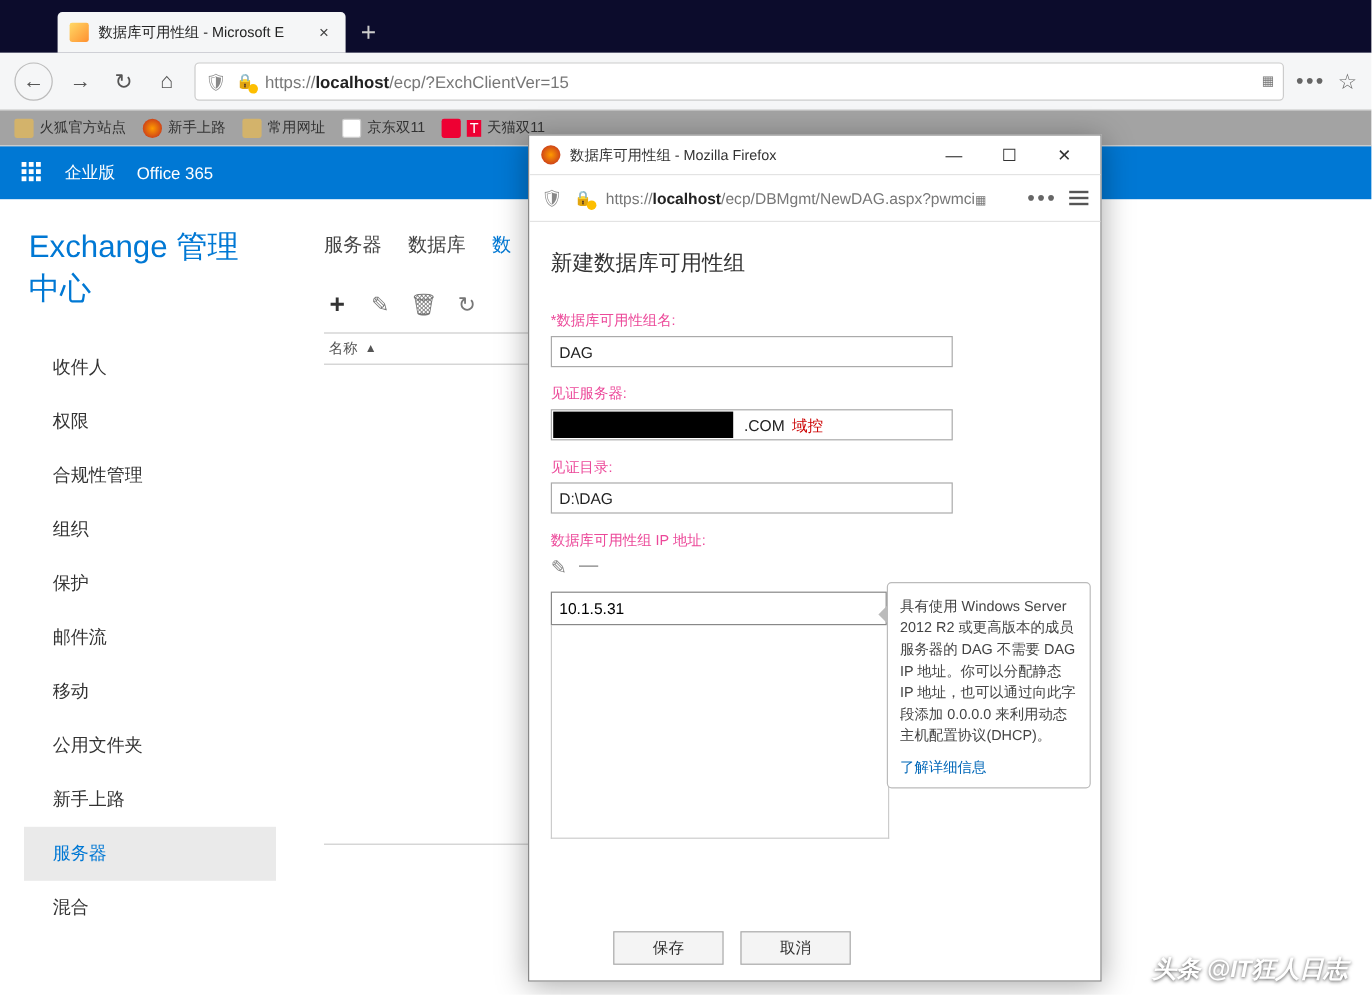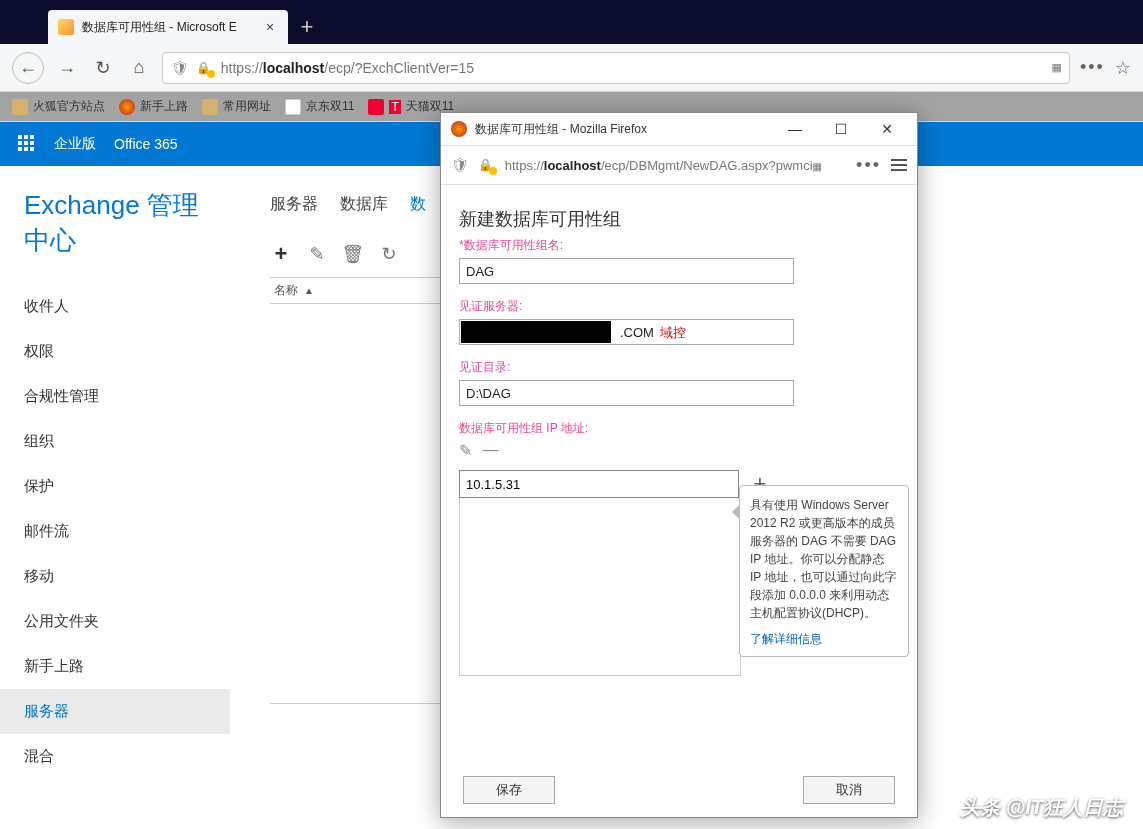--- a/index.html
+++ b/index.html
@@ -38,21 +38,21 @@
   .o365-header { height:44px; background:#0078d4; color:#fff; display:flex; align-items:center; padding:0 18px; gap:18px; font-size:14px;}
   .waffle { width:18px;height:18px;display:grid;grid-template-columns:repeat(3,4px);grid-template-rows:repeat(3,4px);gap:2px;}
   .waffle span{background:#fff;}
 
   .eac-body { display:flex; height: calc(829px - 44px - 48px - 30px - 44px); }
   .eac-title-row { padding: 18px 24px 8px; }
   .eac-title { color:#0078d4; font-size:26px; font-weight:400; }
 
   .leftcol { width: 230px; padding-top: 4px; }
   .leftcol .eac-title-row{padding-left:24px;}
-  .sidenav { margin-top: 18px; }
+  .sidenav { margin-top: 18px; padding-left: 20px; }
   .sidenav .item { padding: 13px 24px; font-size:15px; color:#333; cursor:pointer;}
   .sidenav .item.selected { background:#eaeaea; color:#0078d4; }
 
   .maincol { flex:1; padding: 28px 0 0 40px; position:relative;}
   .subtabs { display:flex; gap:22px; font-size:16px; color:#444; margin-bottom:28px;}
   .subtabs .st.active{ color:#0078d4;}
   .toolbar { display:flex; gap:14px; align-items:center; color:#777; font-size:18px; margin-bottom:12px;}
   .tb-btn { width:22px;height:22px;display:flex;align-items:center;justify-content:center;}
   .tb-btn.bold{color:#333;font-weight:700;font-size:22px;}
   .list-head { border-top:1px solid #ccc; border-bottom:1px solid #ccc; padding:4px 4px; font-size:12px; color:#555; display:flex; align-items:center; gap:6px; width: 170px;}
@@ -61,36 +61,36 @@
   
   .popup { position:absolute; left:440px; top:112px; width:478px; height:706px; background:#fff; border:1px solid #888; box-shadow:0 4px 24px rgba(0,0,0,.35); display:flex; flex-direction:column;}
   .popup-titlebar { height:32px; display:flex; align-items:center; padding:0 10px; gap:8px; font-size:12px; color:#333;}
   .popup-titlebar .ff-ico{width:16px;height:16px;background:radial-gradient(#ff9a00,#b22);border-radius:50%;}
   .winbtns { margin-left:auto; display:flex; gap:6px;}
   .winbtn{ width:40px;height:28px;display:flex;align-items:center;justify-content:center;font-size:14px;color:#333;}
   .popup-url { height:40px; display:flex; align-items:center; padding:0 10px; gap:10px; border-top:1px solid #e3e3e3; border-bottom:1px solid #e3e3e3;}
   .popup-url .url-text{font-size:13px;}
   .menu-icon{display:flex;flex-direction:column;gap:3px;} .menu-icon span{width:16px;height:2px;background:#555;}
   .popup-content { padding: 22px 18px 14px; flex:1; overflow:auto; position:relative;}
-  .form-title { font-size:18px; color:#333; margin-bottom:6px;}
+  .form-title { font-size:18px; color:#333; margin-bottom:28px;}
   .flabel { font-size:12px; color:#ec4899; margin-bottom:4px;}
   .finput { width:335px; height:26px; border:1px solid #aaa; padding:2px 6px; font-size:13px; color:#222; margin-bottom:14px; display:flex; align-items:center;}
   .finput.blackbar { position:relative;}
   .finput.blackbar .mask{ position:absolute;left:1px;top:1px;bottom:1px;width:150px;background:#000;}
   .finput.blackbar .vis{ margin-left:154px; color:#222;}
   .redtxt{ color:#c00; position:absolute; font-size:13px;}
   .ip-tools { display:flex; gap:10px; color:#888; font-size:16px; margin:2px 0 10px;}
   .ip-row { display:flex; align-items:center; gap:8px; }
   .ip-input { width:280px; height:28px; border:1px solid #888; padding:2px 6px; font-size:13px;}
   .ip-add { width:26px;height:26px;display:flex;align-items:center;justify-content:center;font-size:22px;color:#555;border:none;background:none;}
   .ip-listbox{ width:282px; height:178px; border:1px solid #ccc; border-top:none; margin-top:0;}
   .help-callout { position:absolute; right:8px; top:300px; width:170px; border:1px solid #bbb; border-radius:4px; padding:10px 10px 8px; font-size:12px; color:#444; line-height:1.5; background:#fff;}
   .help-callout::before{content:"";position:absolute;left:-8px;top:18px;width:0;height:0;border-top:8px solid transparent;border-bottom:8px solid transparent;border-right:8px solid #bbb;}
   .help-link{ color:#0067b8; display:block; margin-top:8px;}
-  .popup-footer{ height:54px; border-top:0; display:flex; justify-content:space-between; align-items:center; gap:14px; padding:0 22px;}
+  .popup-footer{ height:54px; border-top:0; display:flex; justify-content:flex-start; align-items:center; gap:14px; padding:0 22px;margin-left:48px;}
   .pbtn{ min-width:92px; height:28px; border:1px solid #aaa; background:#f4f4f4; font-size:13px; color:#333;}
 
   .watermark{ position:absolute; right:20px; bottom:8px; color:#fff; font-size:20px; font-style:italic; text-shadow:0 1px 3px rgba(0,0,0,.7); font-weight:600;}
 </style>
 </head>
 <body>
 
 <div class="tab-strip">
   <div class="tab">
     <span class="favicon"></span>

